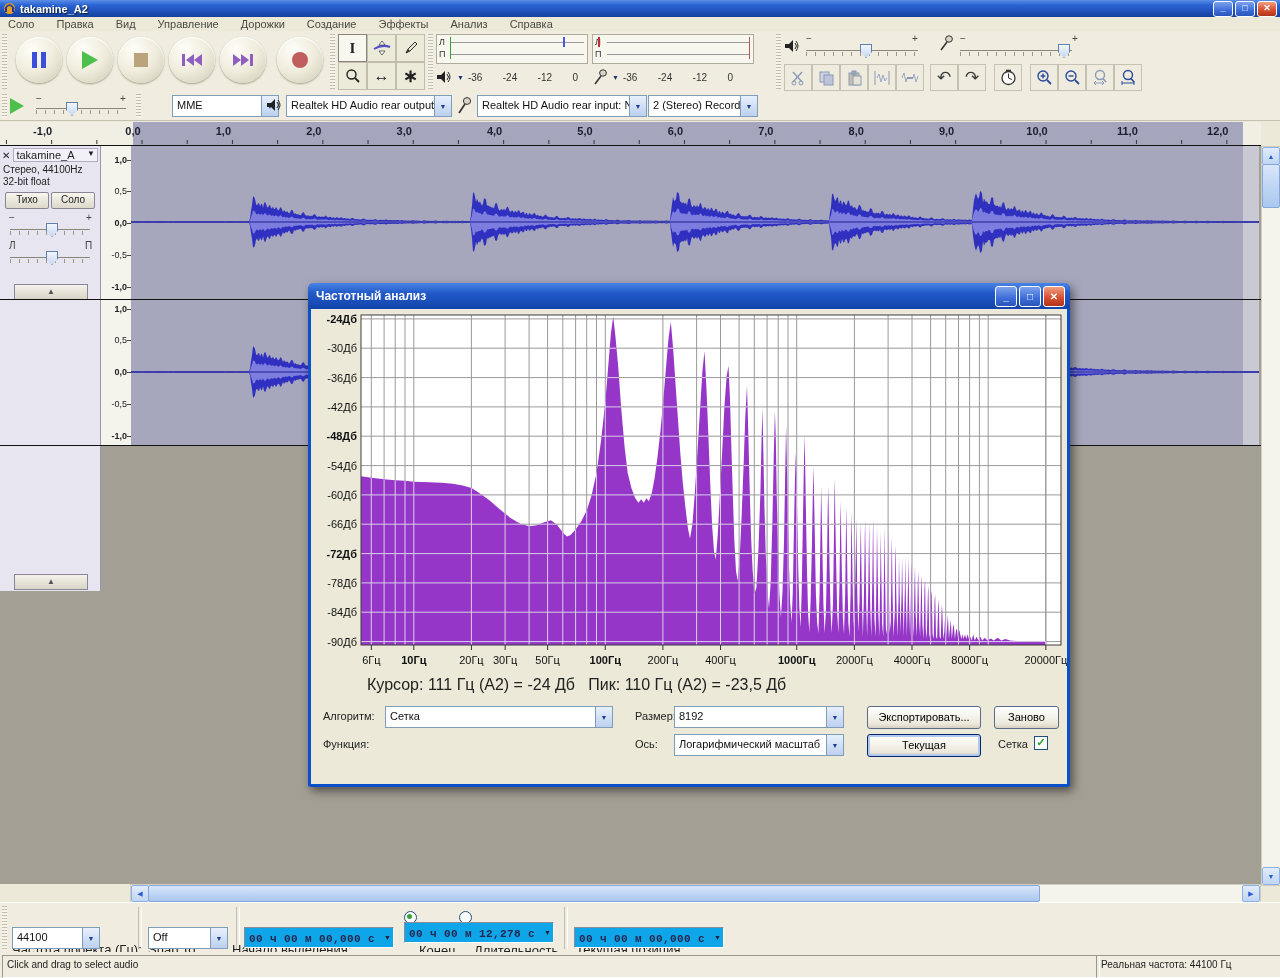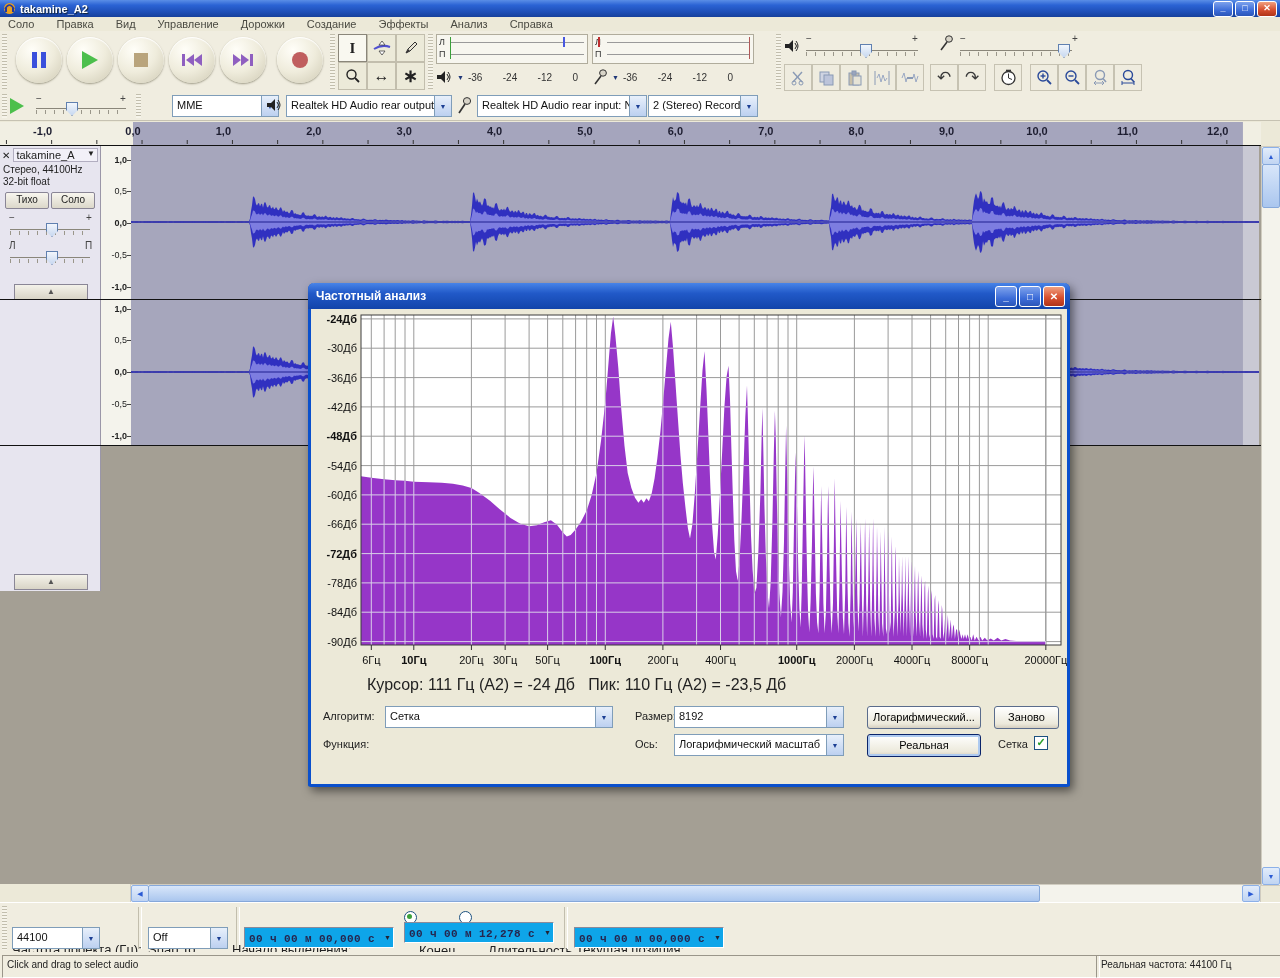--- a/index.html
+++ b/index.html
@@ -560,21 +560,21 @@
     </div>
     <div class="vsep" style="left:236px"></div>
     <span class="slab" style="left:232px;top:7px">Начало выделения:</span>
     <div class="timefield" style="left:244px;top:24px;width:148px">
       <span class="tftext">00 ч 00 м 00,000 с</span>
         <span class="tfbtn">▼</span>
     </div>
     <span class="radio sel" style="left:404px;top:8px"></span>
     <span class="slab" style="left:419px;top:8px">Конец</span>
     <span class="radio" style="left:459px;top:8px"></span>
-    <span class="slab" style="left:488px;top:8px">Длительность</span>
+    <span class="slab" style="left:474px;top:8px">Длительность</span>
     <div class="timefield" style="left:404px;top:19px;width:148px">
       <span class="tftext">00 ч 00 м 12,278 с</span>
         <span class="tfbtn">▼</span>
     </div>
     <div class="vsep" style="left:564px"></div>
     <span class="slab" style="left:576px;top:7px">Текущая позиция:</span>
     <div class="timefield" style="left:574px;top:24px;width:148px">
       <span class="tftext">00 ч 00 м 00,000 с</span>
         <span class="tfbtn">▼</span>
     </div>
@@ -650,25 +650,25 @@
     <span class="dlab" style="left:12px;top:427px">Алгоритм:</span>
     <div class="combo" style="left:74px;top:423px;width:226px">
       <span class="ctext">Сетка</span>
         <span class="cbtn">▼</span>
     </div>
     <span class="dlab" style="left:324px;top:427px">Размер:</span>
     <div class="combo" style="left:363px;top:423px;width:168px">
       <span class="ctext">8192</span>
         <span class="cbtn">▼</span>
     </div>
-    <div class="xpbtn" style="left:556px;top:423px;width:112px">Логарифмический...</div>
+    <div class="xpbtn" style="left:556px;top:423px;width:112px">Экспортировать...</div>
     <div class="xpbtn" style="left:683px;top:423px;width:63px">Заново</div>
     <span class="dlab" style="left:12px;top:455px">Функция:</span>
     <span class="dlab" style="left:324px;top:455px">Ось:</span>
     <div class="combo" style="left:363px;top:451px;width:168px">
       <span class="ctext">Логарифмический масштаб</span>
         <span class="cbtn">▼</span>
     </div>
-    <div class="xpbtn def" style="left:556px;top:451px;width:112px">Реальная</div>
+    <div class="xpbtn def" style="left:556px;top:451px;width:112px">Текущая</div>
     <span class="dlab" style="left:687px;top:455px">Сетка</span>
     <span class="cb" style="left:723px;top:453px">✓</span>
   </div>
 </div>
 
 </body></html>

